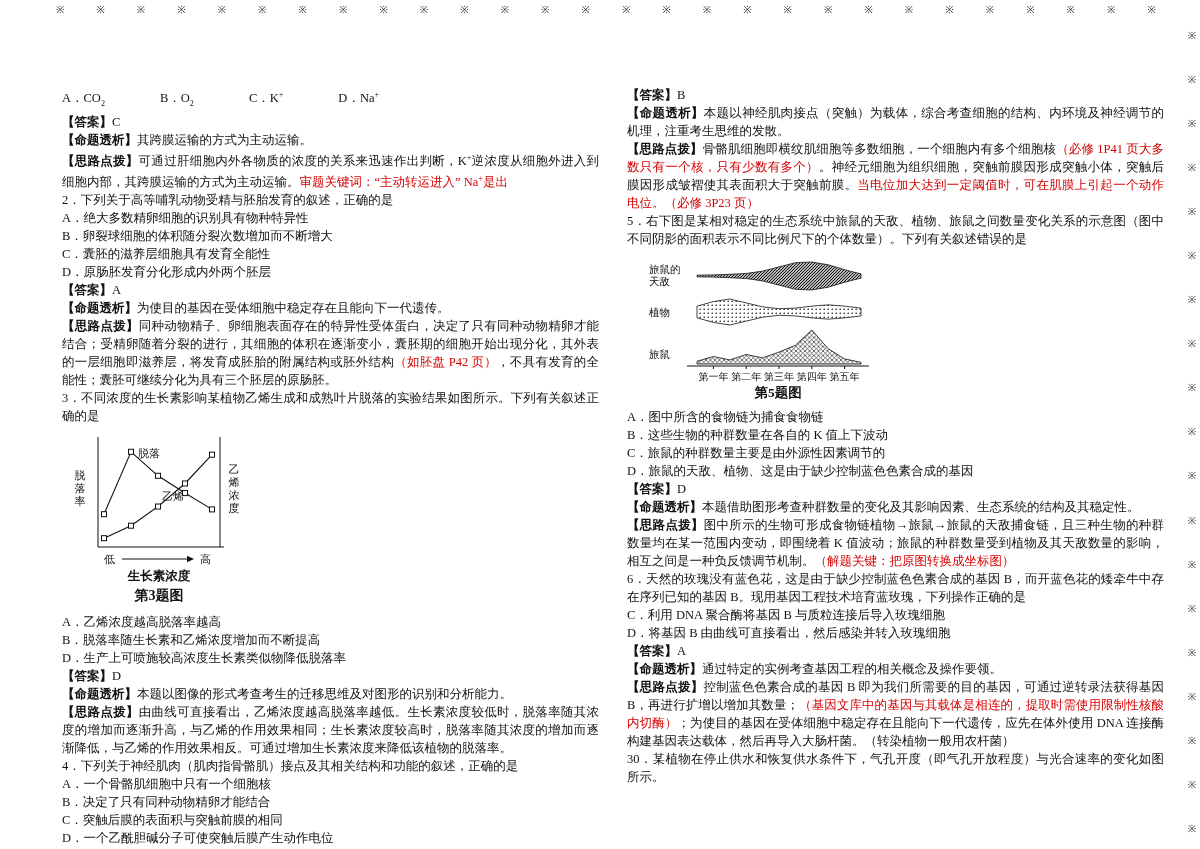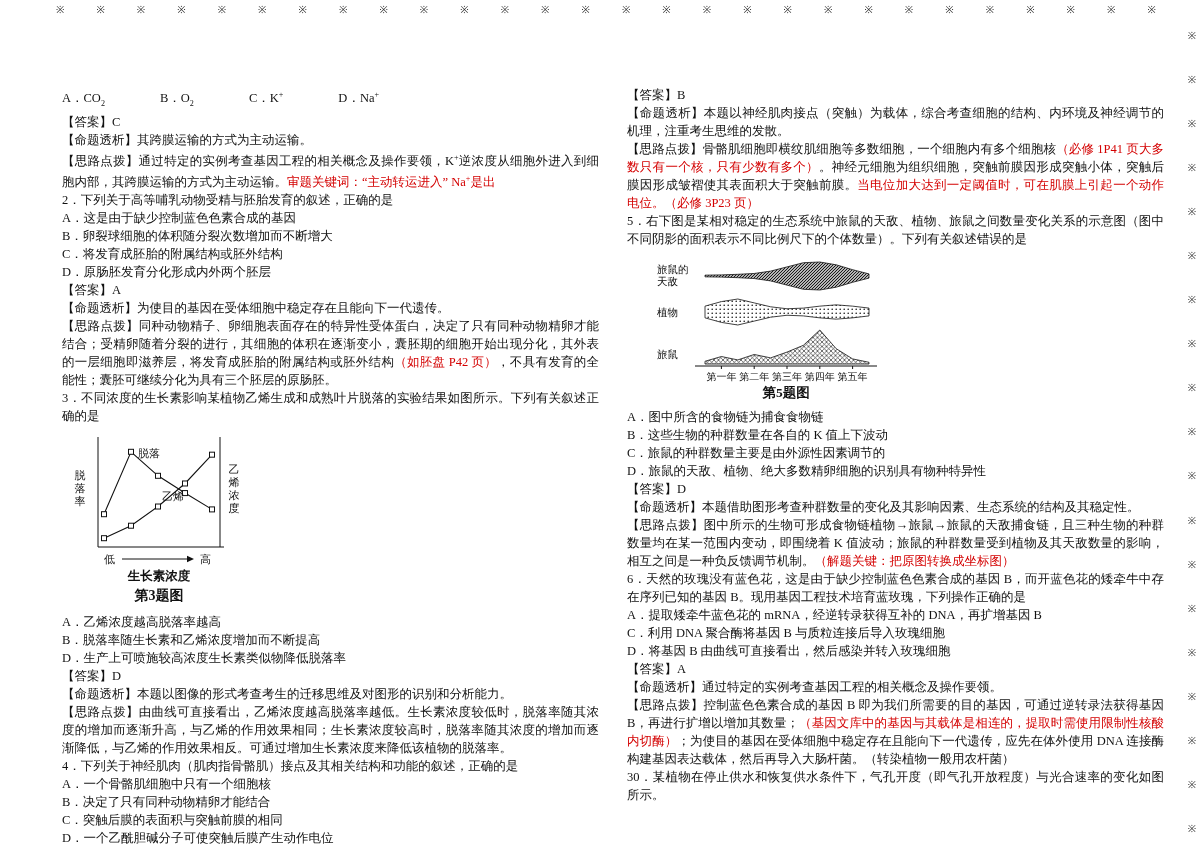--- a/index.html
+++ b/index.html
@@ -6,26 +6,26 @@
   .page{position:relative;width:1200px;height:849px;background:#ffffff;color:#111;
         font-family:"Liberation Serif","DejaVu Serif",serif;font-size:12.5px;overflow:hidden;margin:0 auto;}
   .border-top{position:absolute;top:4px;left:56px;right:44px;display:flex;justify-content:space-between;
               font-size:10px;color:#333;line-height:12px;}
   .border-right{position:absolute;top:28px;bottom:14px;right:4px;display:flex;flex-direction:column;
                 justify-content:space-between;font-size:10px;color:#333;}
   .content{position:absolute;top:86px;left:62px;right:36px;display:flex;gap:28px;}
   .col{flex:1 1 0;min-width:0;}
   .para{line-height:18px;text-align:justify;}
   .red{color:#d40000;}
-  .lbl{font-weight:normal;}
+  .lbl{font-weight:bold;}
   sub,sup{font-size:0.65em;}
   .gap{display:inline-block;width:55px;}
   .fig{margin:4px 0 2px 0;}
   .fig-q3{margin-left:2px;}
-  .fig-q5{margin-left:24px;}
+  .fig-q5{margin-left:16px;}
   svg text{font-family:inherit;fill:#111;}
 </style>
 </head>
 <body>
 
 <div class="page">
   <div class="border-top">
       <span>※</span>
       <span>※</span>
       <span>※</span>
@@ -74,25 +74,25 @@
       <span>※</span>
       <span>※</span>
       <span>※</span>
       <span>※</span>
     </div>
   <div class="content">
     <div class="col" id="col-left">
         <div class="para"><span>A．CO</span><sub>2</sub><span class="gap"></span><span>B．O</span><sub>2</sub><span class="gap"></span><span>C．K</span><sup>+</sup><span class="gap"></span><span>D．Na</span><sup>+</sup></div>
         <div class="para"><span class="lbl">【答案】</span><span>C</span></div>
         <div class="para"><span class="lbl">【命题透析】</span><span>其跨膜运输的方式为主动运输。</span></div>
-        <div class="para"><span class="lbl">【思路点拨】</span><span>通过特定的实例考查基因工程的相关概念及操作要领，K</span><sup>+</sup><span>逆浓度从细胞外进入到细胞内部，其跨膜运输的方式为主动运输。</span><span class="red">审题关键词：“主动转运进入” Na</span><sup class="red">+</sup><span class="red">是出</span></div>
+        <div class="para"><span class="lbl">【思路点拨】</span><span>可通过肝细胞内外各物质的浓度的关系来迅速作出判断，K</span><sup>+</sup><span>逆浓度从细胞外进入到细胞内部，其跨膜运输的方式为主动运输。</span><span class="red">审题关键词：“主动转运进入” Na</span><sup class="red">+</sup><span class="red">是出</span></div>
         <div class="para"><span>2．下列关于高等哺乳动物受精与胚胎发育的叙述，正确的是</span></div>
-        <div class="para"><span>A．这是由于缺少控制蓝色色素合成的基因</span></div>
+        <div class="para"><span>A．绝大多数精卵细胞的识别具有物种特异性</span></div>
         <div class="para"><span>B．卵裂球细胞的体积随分裂次数增加而不断增大</span></div>
-        <div class="para"><span>C．将发育成胚胎的附属结构或胚外结构</span></div>
+        <div class="para"><span>C．囊胚的滋养层细胞具有发育全能性</span></div>
         <div class="para"><span>D．原肠胚发育分化形成内外两个胚层</span></div>
         <div class="para"><span class="lbl">【答案】</span><span>A</span></div>
         <div class="para"><span class="lbl">【命题透析】</span><span>为使目的基因在受体细胞中稳定存在且能向下一代遗传。</span></div>
         <div class="para"><span class="lbl">【思路点拨】</span><span>同种动物精子、卵细胞表面存在的特异性受体蛋白，决定了只有同种动物精卵才能结合；受精卵随着分裂的进行，其细胞的体积在逐渐变小，囊胚期的细胞开始出现分化，其外表的一层细胞即滋养层，将发育成胚胎的附属结构或胚外结构</span><span class="red">（如胚盘 P42 页）</span><span>，不具有发育的全能性；囊胚可继续分化为具有三个胚层的原肠胚。</span></div>
         <div class="para"><span>3．不同浓度的生长素影响某植物乙烯生成和成熟叶片脱落的实验结果如图所示。下列有关叙述正确的是</span></div>
         <div class="fig fig-q3"><svg width="210" height="178" viewBox="0 0 210 178">
             <path d="M34,8 L34,118 L160,118" stroke="#111" fill="none" stroke-width="1"></path>
             <line x1="156" y1="8" x2="156" y2="118" stroke="#111" stroke-width="1"></line>
             <text x="16" y="50" font-size="11" text-anchor="middle">脱</text>
             <text x="16" y="63" font-size="11" text-anchor="middle">落</text>
@@ -170,26 +170,25 @@
             <text x="136" y="128" font-size="10" text-anchor="middle">第三年</text>
             <line x1="168.8" y1="114" x2="168.8" y2="117" stroke="#111" stroke-width="1"></line>
             <text x="168.8" y="128" font-size="10" text-anchor="middle">第四年</text>
             <line x1="201.6" y1="114" x2="201.6" y2="117" stroke="#111" stroke-width="1"></line>
             <text x="201.6" y="128" font-size="10" text-anchor="middle">第五年</text>
             <text x="135" y="145" font-size="13.5" text-anchor="middle" font-weight="bold">第5题图</text>
           </svg></div>
         <div class="para"><span>A．图中所含的食物链为捕食食物链</span></div>
         <div class="para"><span>B．这些生物的种群数量在各自的 K 值上下波动</span></div>
         <div class="para"><span>C．旅鼠的种群数量主要是由外源性因素调节的</span></div>
-        <div class="para"><span>D．旅鼠的天敌、植物、绝大多数精卵细胞的识别具有物种特异性</span></div>
+        <div class="para"><span>D．旅鼠的天敌、植物、这是由于缺少控制蓝色色素合成的基因</span></div>
         <div class="para"><span class="lbl">【答案】</span><span>D</span></div>
         <div class="para"><span class="lbl">【命题透析】</span><span>本题借助图形考查种群数量的变化及其影响因素、生态系统的结构及其稳定性。</span></div>
         <div class="para"><span class="lbl">【思路点拨】</span><span>图中所示的生物可形成食物链植物→旅鼠→旅鼠的天敌捕食链，且三种生物的种群数量均在某一范围内变动，即围绕着 K 值波动；旅鼠的种群数量受到植物及其天敌数量的影响，相互之间是一种负反馈调节机制。</span><span class="red">（解题关键：把原图转换成坐标图）</span></div>
         <div class="para"><span>6．天然的玫瑰没有蓝色花，这是由于缺少控制蓝色色素合成的基因 B，而开蓝色花的矮牵牛中存在序列已知的基因 B。现用基因工程技术培育蓝玫瑰，下列操作正确的是</span></div>
-        <div class="para"><span>A．提取矮牵牛蓝色花的 mRNA，经逆转录获得互补的 DNA，再扩增基因 B</span></div>
         <div class="para"><span>C．利用 DNA 聚合酶将基因 B 与质粒连接后导入玫瑰细胞</span></div>
         <div class="para"><span>D．将基因 B 由曲线可直接看出，然后感染并转入玫瑰细胞</span></div>
         <div class="para"><span class="lbl">【答案】</span><span>A</span></div>
         <div class="para"><span class="lbl">【命题透析】</span><span>通过特定的实例考查基因工程的相关概念及操作要领。</span></div>
         <div class="para"><span class="lbl">【思路点拨】</span><span>控制蓝色色素合成的基因 B 即为我们所需要的目的基因，可通过逆转录法获得基因 B，再进行扩增以增加其数量；</span><span class="red">（基因文库中的基因与其载体是相连的，提取时需使用限制性核酸内切酶）</span><span>；为使目的基因在受体细胞中稳定存在且能向下一代遗传，应先在体外使用 DNA 连接酶构建基因表达载体，然后再导入大肠杆菌。（转染植物一般用农杆菌）</span></div>
         <div class="para"><span>30．某植物在停止供水和恢复供水条件下，气孔开度（即气孔开放程度）与光合速率的变化如图所示。</span></div>
       </div>
   </div>
 </div>
 

